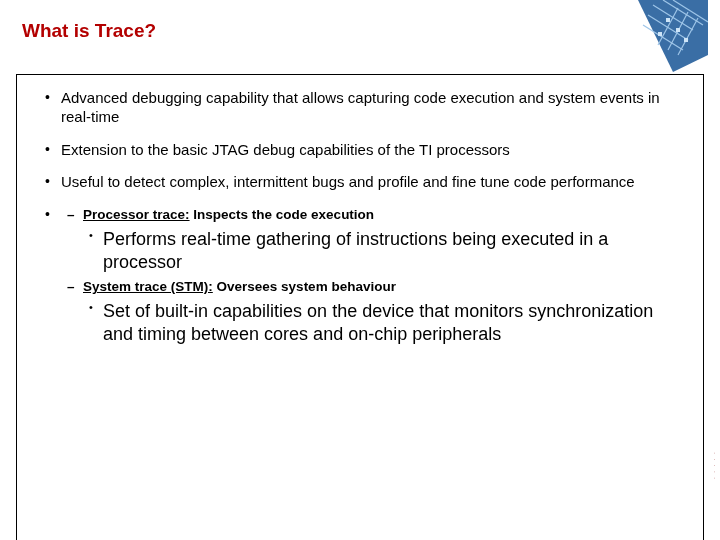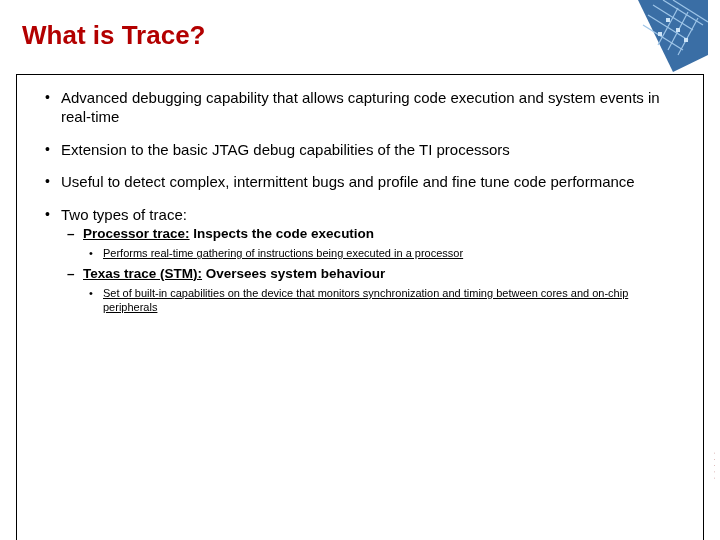--- a/index.html
+++ b/index.html
@@ -17,21 +17,21 @@
     top: 74px;
     width: 688px;
     height: 516px;
     border: 1px solid #000;
     padding: 14px 18px 0 18px;
   }
   .title {
     position: absolute;
     left: 22px;
     top: 20px;
-    font-size: 26px;
+    font-size: 19px;
     font-weight: bold;
     color: #b30000;
   }
   .chip {
     position: absolute;
     right: 12px;
     top: 0;
     width: 90px;
     height: 72px;
     overflow: hidden;
@@ -62,27 +62,26 @@
     line-height: 1.3;
   }
   ul.lvl2 > li::before {
     content: "–";
     position: absolute;
     left: 6px;
     top: 0;
   }
   ul.lvl3 { list-style: none; margin-top: 4px; }
   ul.lvl3 > li {
-    font-size: 11px;
+    font-size: 18px;
     font-weight: normal;
     padding-left: 20px;
     position: relative;
     margin-bottom: 4px;
     line-height: 1.3;
-    text-decoration: underline;
   }
   ul.lvl3 > li::before {
     content: "•";
     position: absolute;
     left: 6px;
     top: 0;
     font-size: 11px;
   }
   .ti-logo {
     position: absolute;
@@ -135,30 +134,29 @@
     </g>
   </svg>
 </div>
 
 <div class="content-frame">
   <ul class="lvl1">
     <li>Advanced debugging capability that allows capturing code execution and system events in real-time</li>
     <li>Extension to the basic JTAG debug capabilities of the TI processors</li>
     <li>Useful to detect complex, intermittent bugs and profile and fine tune code performance</li>
     <li>
-      <span>Two types of trace:</span>
       <ul class="lvl2">
         <li>
           <span style="text-decoration:underline">Processor trace:</span><span> Inspects the code execution</span>
           <ul class="lvl3">
             <li>Performs real-time gathering of instructions being executed in a processor</li>
           </ul>
         </li>
         <li>
-          <span style="text-decoration:underline">Texas trace (STM):</span><span>  Oversees system behaviour</span>
+          <span style="text-decoration:underline">System trace (STM):</span><span>  Oversees system behaviour</span>
           <ul class="lvl3">
             <li>Set of built-in capabilities on the device that monitors synchronization and timing between cores and on-chip peripherals</li>
           </ul>
         </li>
       </ul>
     </li>
   </ul>
 
   <div class="ti-logo">
     <svg width="18" height="16" viewBox="0 0 18 16">

